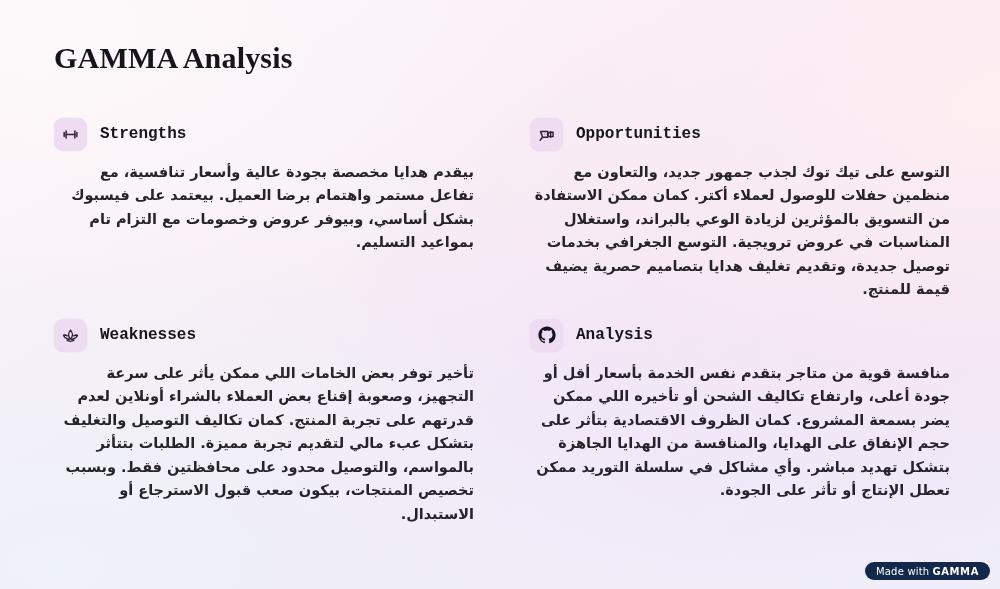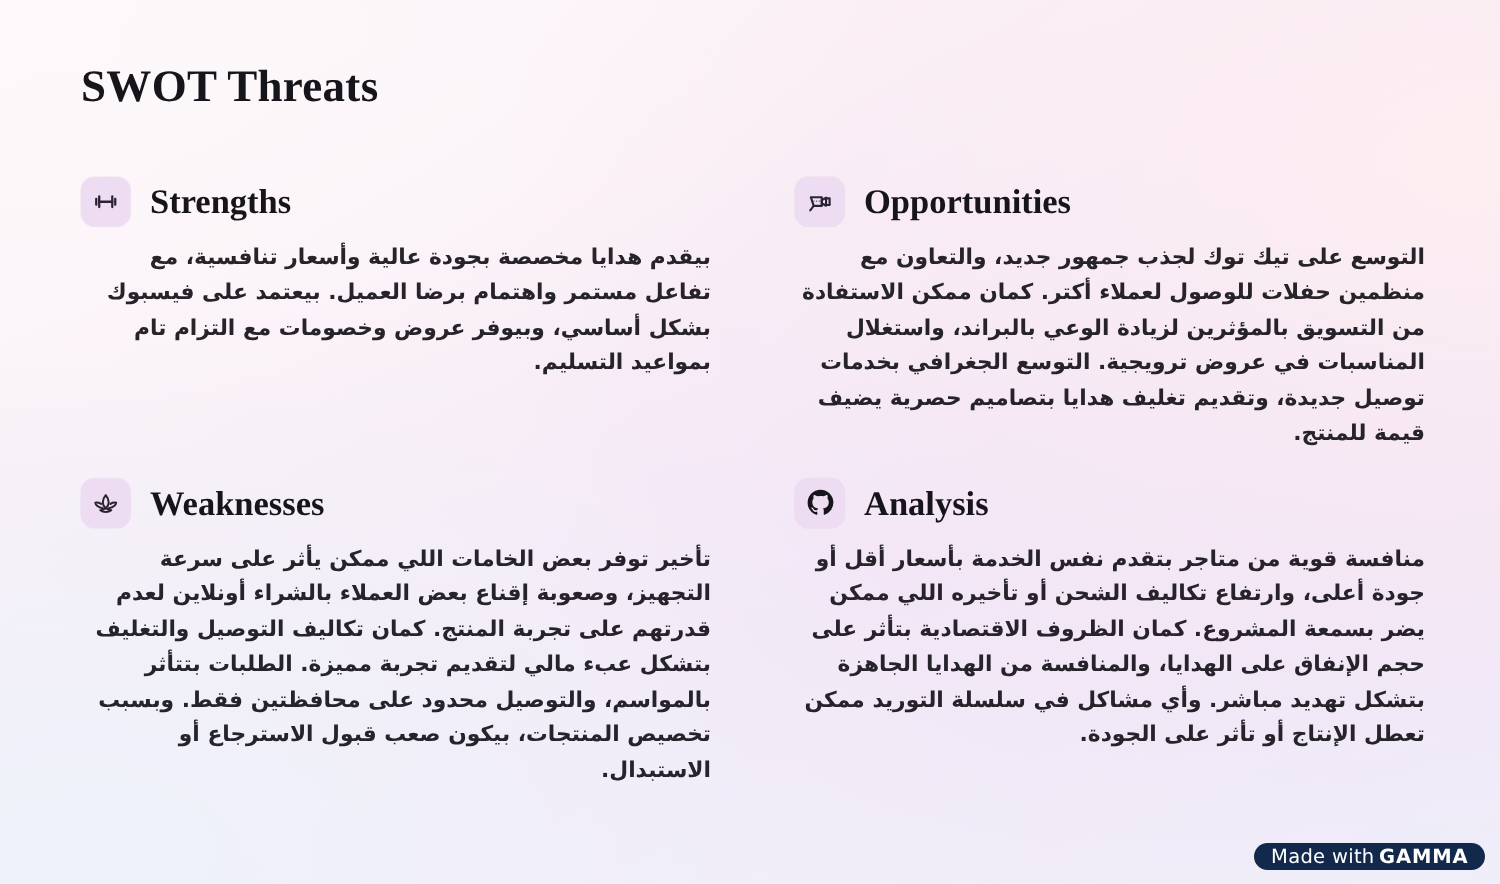--- a/index.html
+++ b/index.html
@@ -71,22 +71,22 @@
     background: #eedcf3;
     display: flex;
     align-items: center;
     justify-content: center;
     flex: 0 0 auto;
     box-shadow: 0 0 0 0.5px rgba(120,80,140,0.07);
   }
   .q-icon svg { display: block; }
 
   .q-title {
-    font-family: Liberation Serif, serif;
-    font-size: 23px;
+    font-family: Liberation Mono, monospace;
+    font-size: 16px;
     font-weight: 700;
     color: #17151c;
     line-height: 1.2;
   }
 
   .q-body {
     direction: rtl;
     font-family: "DejaVu Sans", "Liberation Sans", sans-serif;
     font-size: 14.5px;
     font-weight: 700;
@@ -99,38 +99,38 @@
   #gamma-badge {
     position: absolute;
     right: 10px;
     bottom: 9px;
     height: 18px;
     padding: 0 11px;
     border-radius: 9px;
     background: #13294b;
     color: #ffffff;
     font-family: "DejaVu Sans", "Liberation Sans", sans-serif;
-    font-size: 13px;
+    font-size: 10px;
     letter-spacing: 0.2px;
     display: flex;
     align-items: center;
     gap: 3px;
     white-space: nowrap;
   }
   #gamma-badge .gm-strong {
     font-weight: 700;
     letter-spacing: 0.6px;
   }
 </style>
 </head>
 <body>
 
 <div id="slide">
 
-  <div id="title">SWOT Threats</div>
+  <div id="title">GAMMA Analysis</div>
 
   <div id="grid">
 
     <div class="quadrant">
       <div class="q-head">
         <span class="q-icon">
           <svg width="19" height="19" viewBox="0 0 24 24" fill="none" stroke="#2b2330" stroke-width="1.9" stroke-linecap="round" stroke-linejoin="round">
             <path d="M6.5 7.5v9"></path>
             <path d="M17.5 7.5v9"></path>
             <path d="M4 9.5v5"></path>

